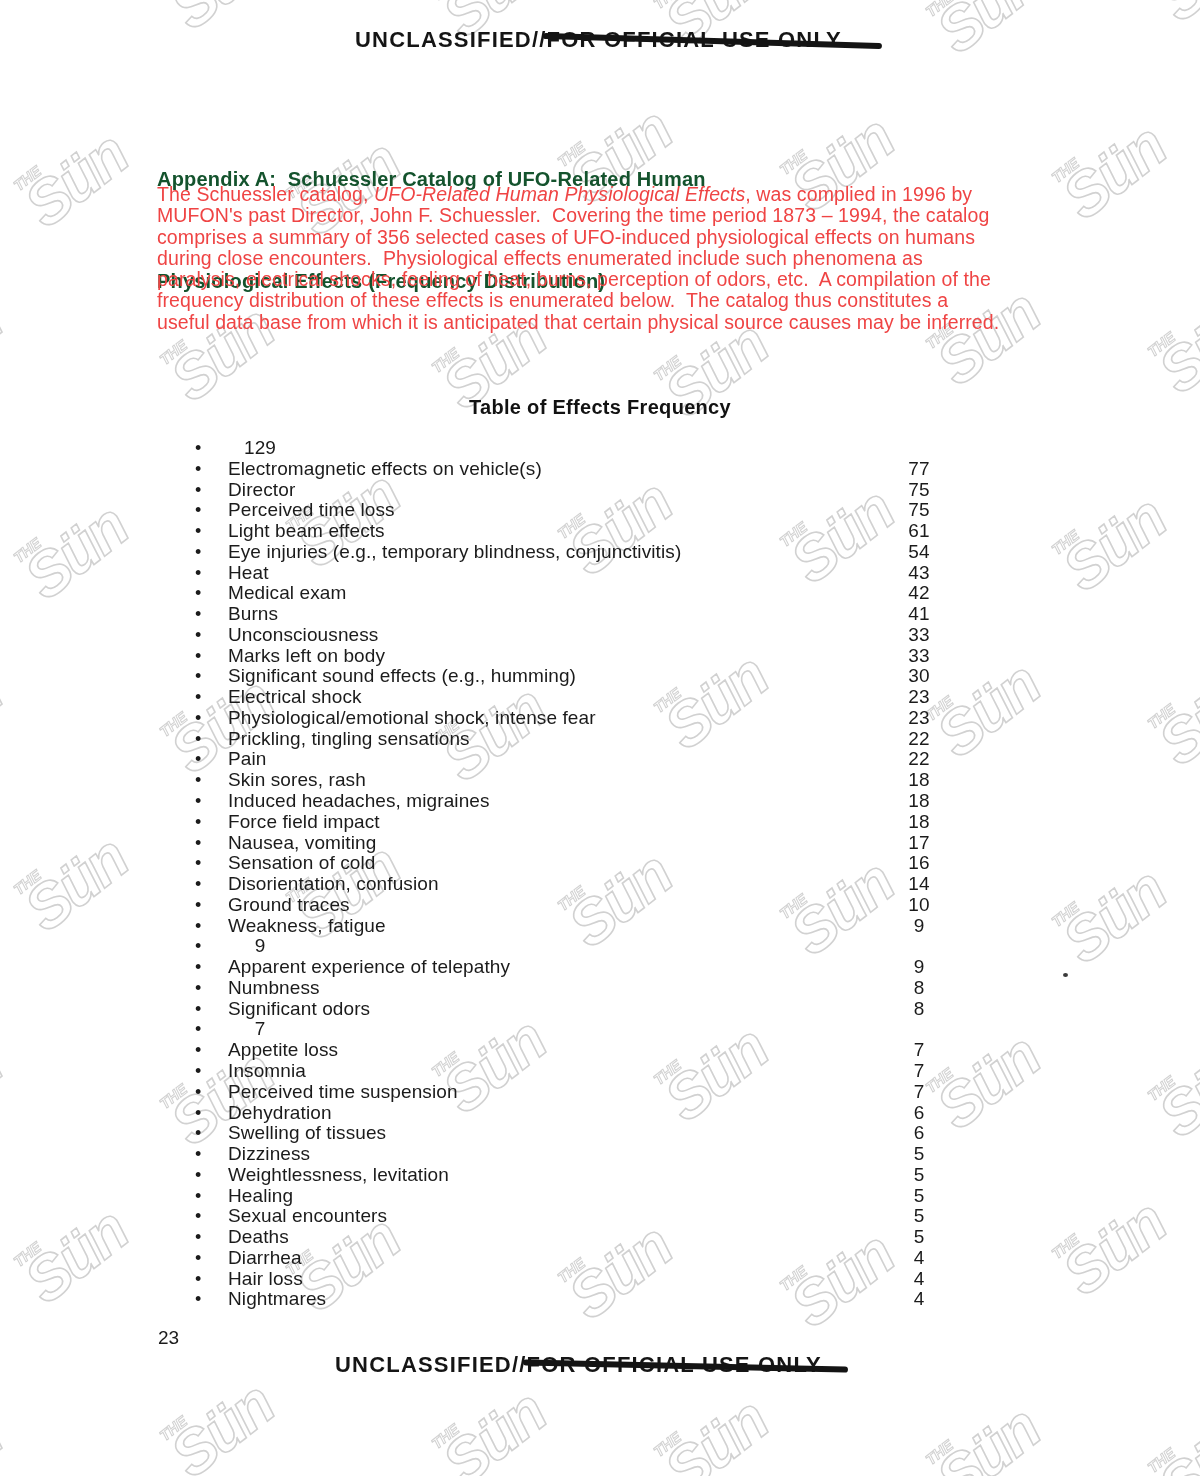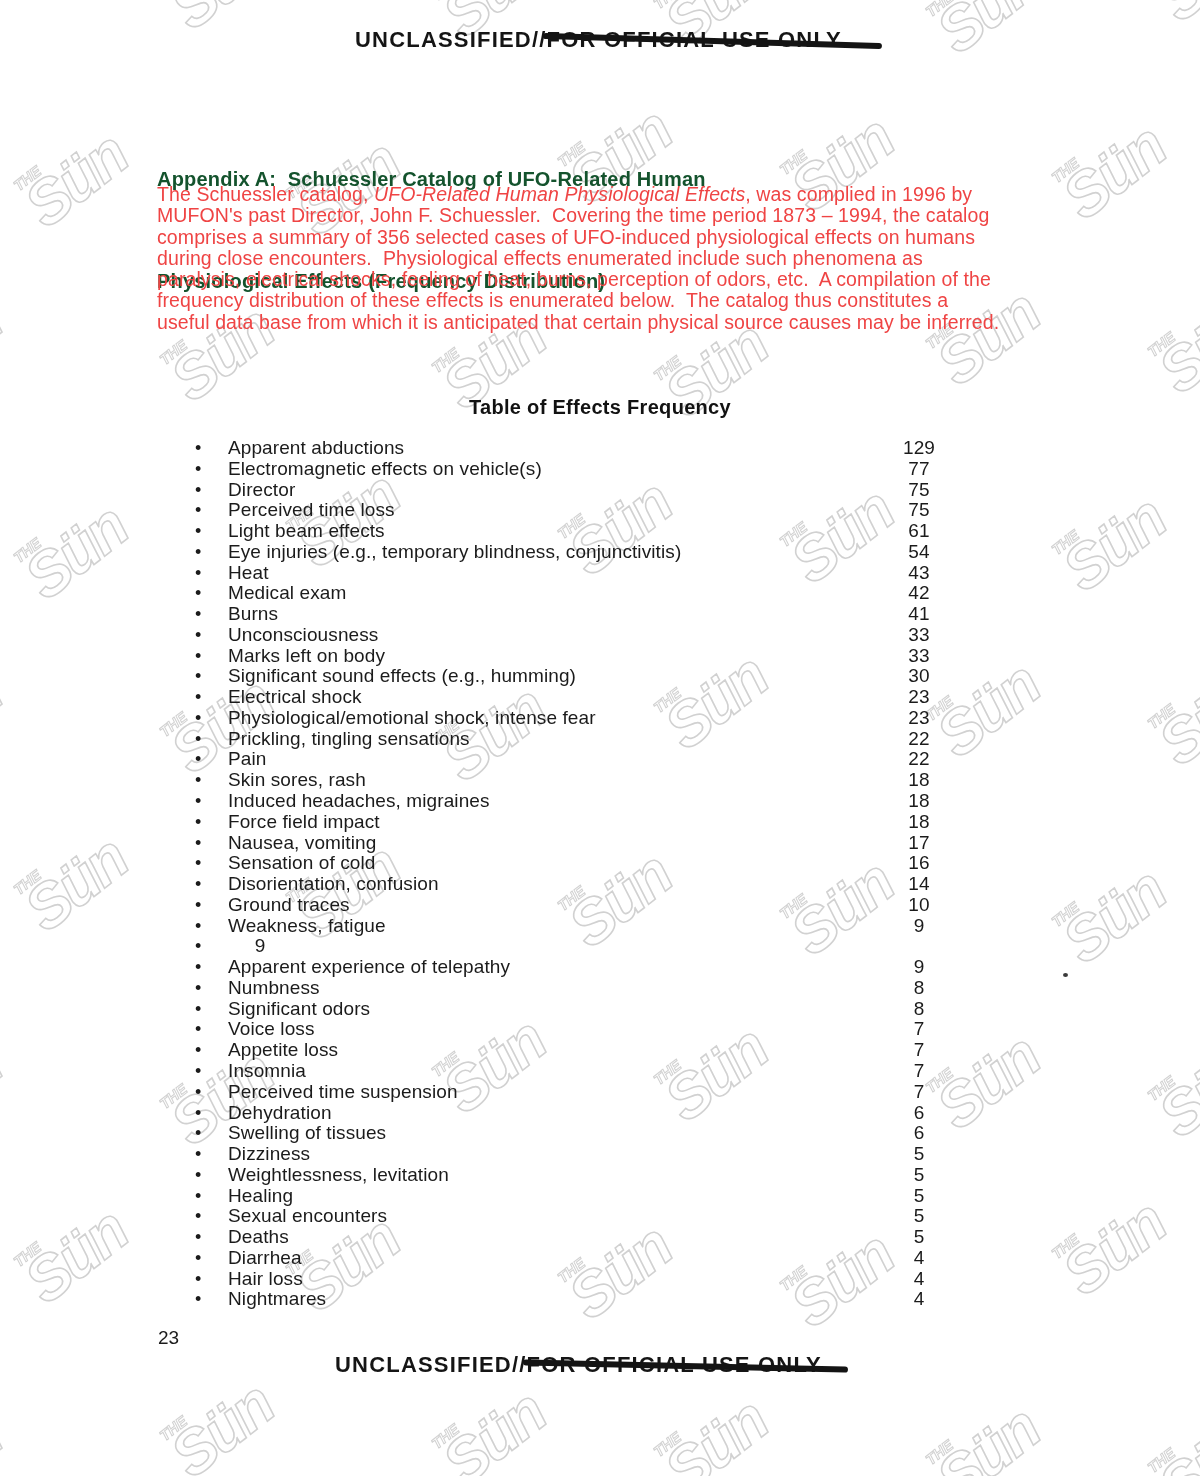--- a/index.html
+++ b/index.html
@@ -388,21 +388,20 @@
       <div>Physiological Effects (Frequency Distribution)</div>
     </div>
 
     <p class="intro"><span>The Schuessler catalog, </span><em>UFO-Related Human Physiological Effects</em><span>, was complied in 1996 by MUFON's past Director, John F. Schuessler.  Covering the time period 1873 – 1994, the catalog comprises a summary of 356 selected cases of UFO-induced physiological effects on humans during close encounters.  Physiological effects enumerated include such phenomena as paralysis, electrical shocks, feeling of heat, burns, perception of odors, etc.  A compilation of the frequency distribution of these effects is enumerated below.  The catalog thus constitutes a useful data base from which it is anticipated that certain physical source causes may be inferred.</span></p>
 
     <div class="table-heading">Table of Effects Frequency</div>
 
     <div class="effects-list" id="effects-rows">
         <div class="effect-row">
           <span class="bullet">•</span>
-          <span class="label">Apparent abductions</span>
           <span class="count">129</span>
         </div>
         <div class="effect-row">
           <span class="bullet">•</span>
           <span class="label">Electromagnetic effects on vehicle(s)</span>
           <span class="count">77</span>
         </div>
         <div class="effect-row">
           <span class="bullet">•</span>
           <span class="label">Director</span>
@@ -527,21 +526,20 @@
           <span class="label">Numbness</span>
           <span class="count">8</span>
         </div>
         <div class="effect-row">
           <span class="bullet">•</span>
           <span class="label">Significant odors</span>
           <span class="count">8</span>
         </div>
         <div class="effect-row">
           <span class="bullet">•</span>
-          <span class="label">Voice loss</span>
           <span class="count">7</span>
         </div>
         <div class="effect-row">
           <span class="bullet">•</span>
           <span class="label">Appetite loss</span>
           <span class="count">7</span>
         </div>
         <div class="effect-row">
           <span class="bullet">•</span>
           <span class="label">Insomnia</span>

